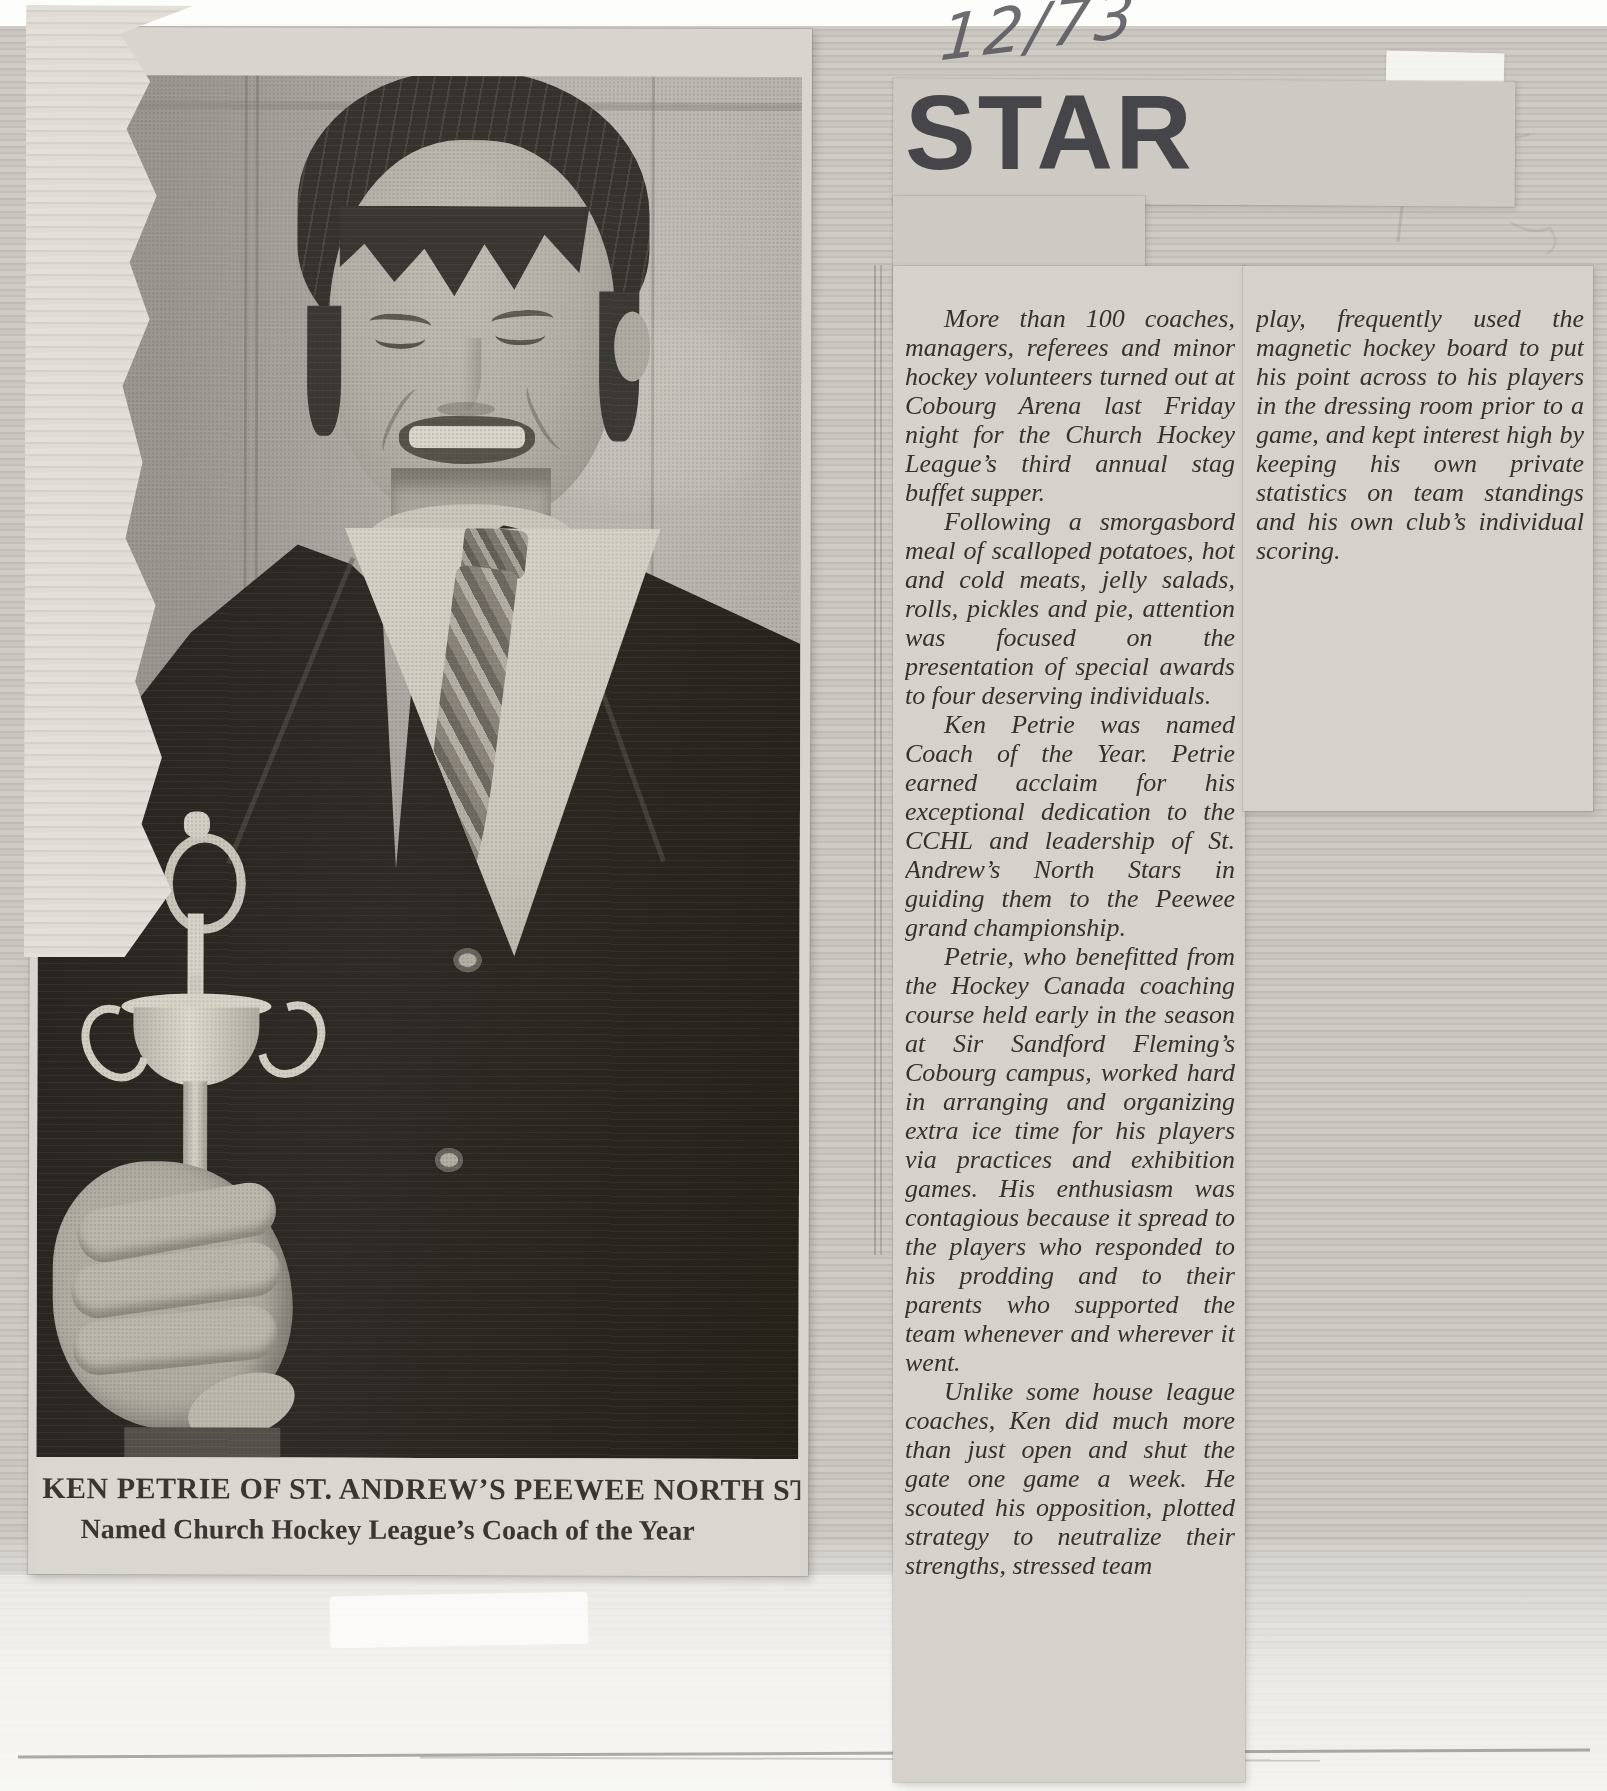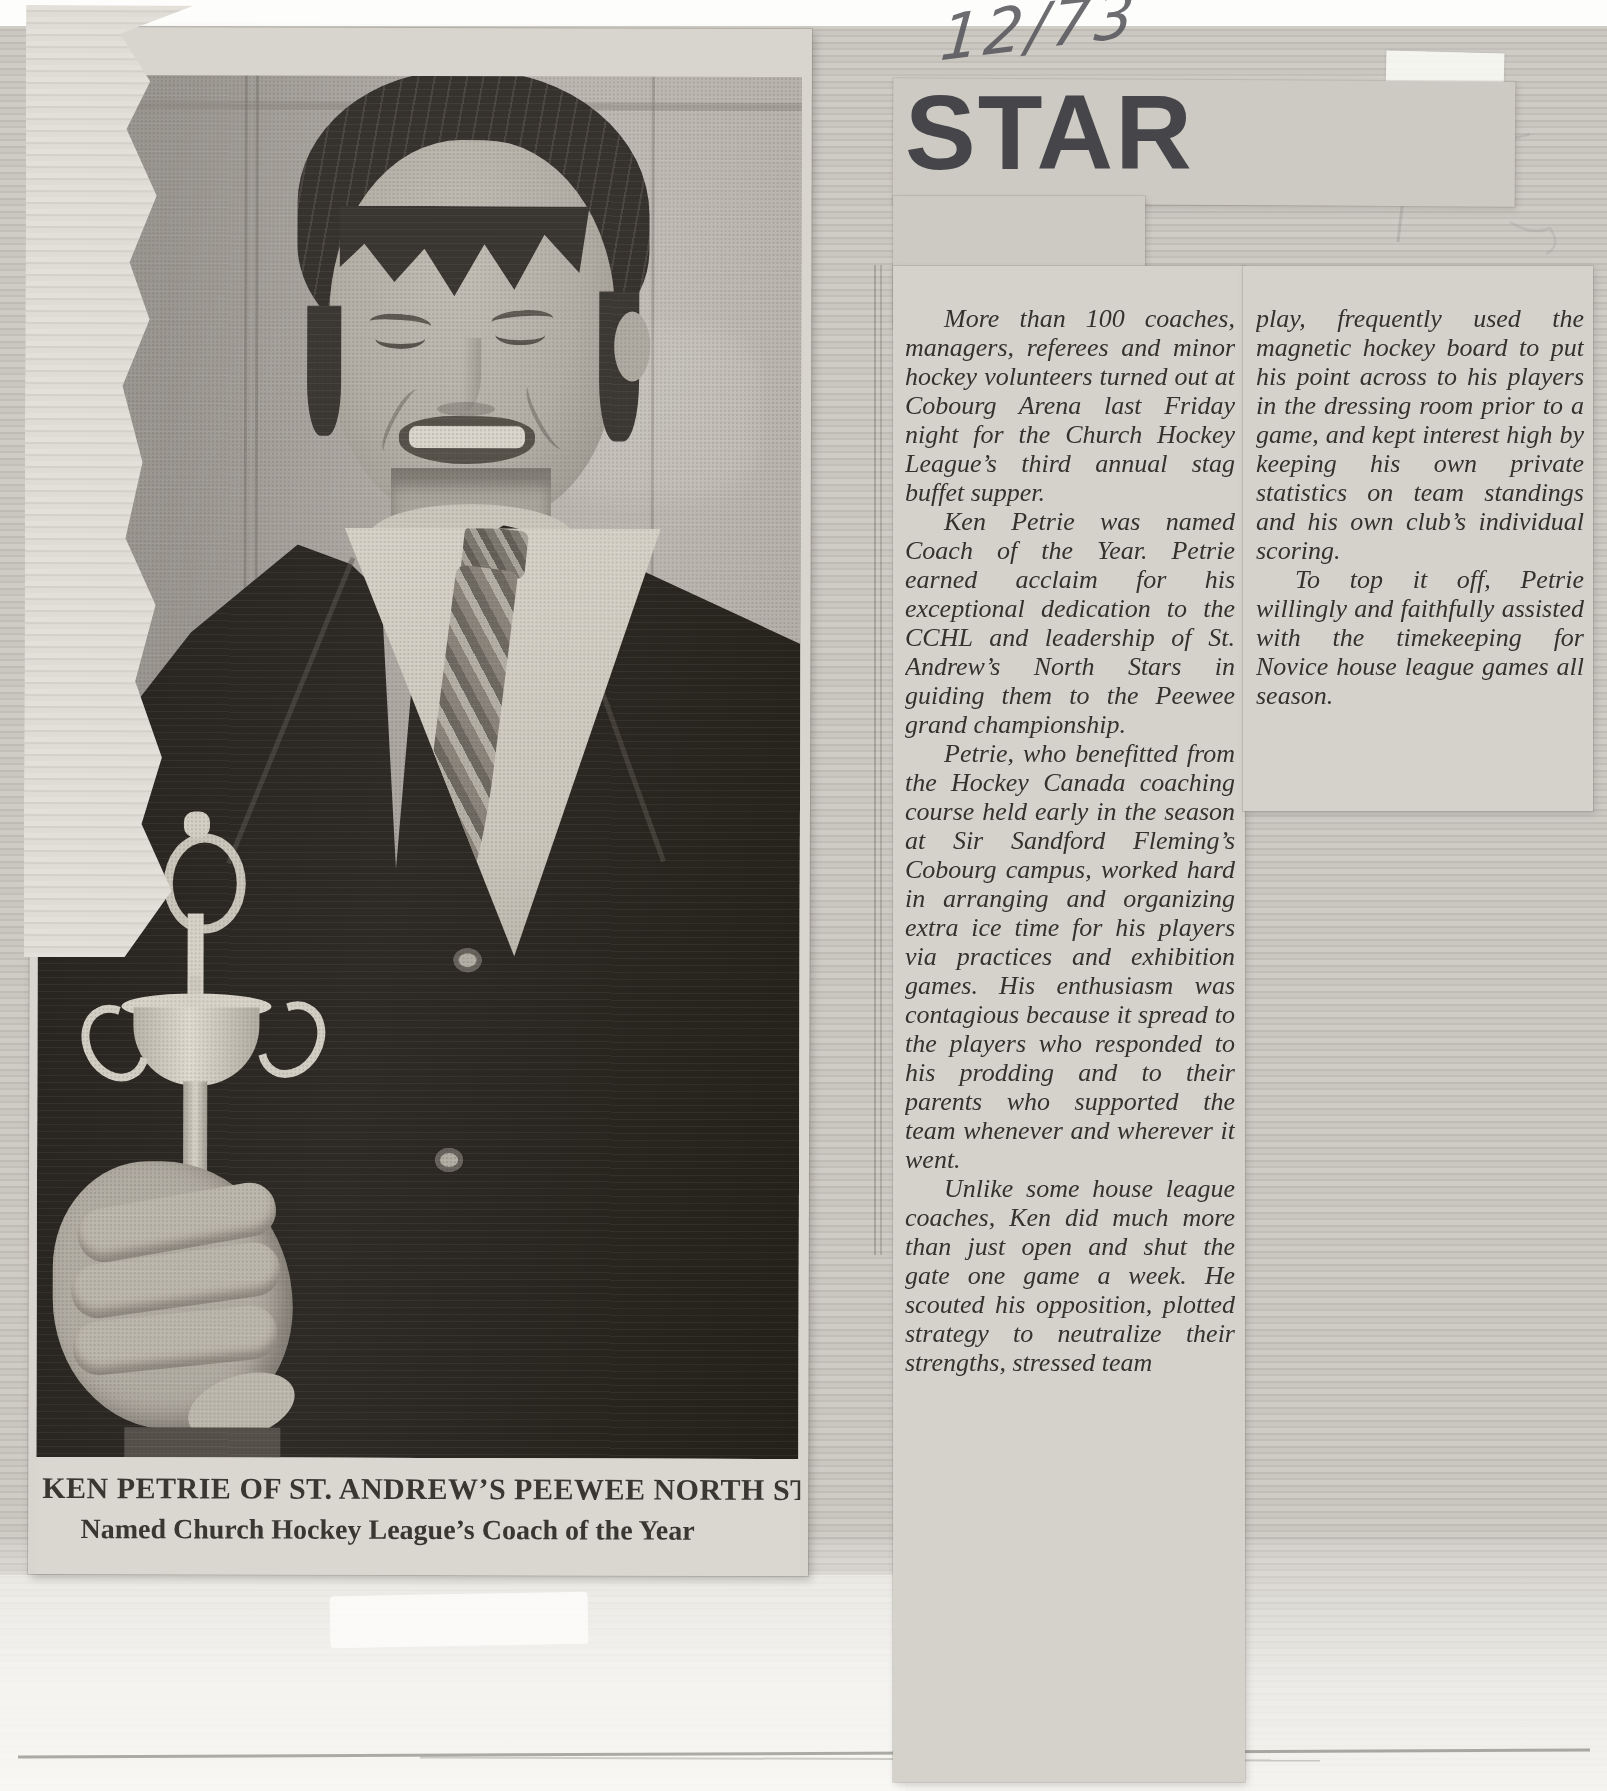--- a/index.html
+++ b/index.html
@@ -251,24 +251,24 @@
   <div class="patch p2"></div>
   <div class="headline">
     <div class="hl2">STAR</div>
   </div>
 
   <div class="paper c1"></div>
   <div class="paper c2"></div>
 
   <div class="col one">
     <p>More than 100 coaches, managers, referees and minor hockey volunteers turned out at Cobourg Arena last Friday night for the Church Hockey League’s third annual stag buffet supper.</p>
+    <p>Following a smorgasbord meal of scalloped potatoes, hot and cold meats, jelly salads, rolls, pickles and pie, attention was focused on the presentation of special awards to four deserving individuals.</p>
     <p>Ken Petrie was named Coach of the Year. Petrie earned acclaim for his exceptional dedication to the CCHL and leadership of St. Andrew’s North Stars in guiding them to the Peewee grand championship.</p>
     <p>Petrie, who benefitted from the Hockey Canada coaching course held early in the season at Sir Sandford Fleming’s Cobourg campus, worked hard in arranging and organizing extra ice time for his players via practices and exhibition games. His enthusiasm was contagious because it spread to the players who responded to his prodding and to their parents who supported the team whenever and wherever it went.</p>
     <p>Unlike some house league coaches, Ken did much more than just open and shut the gate one game a week. He scouted his opposition, plotted strategy to neutralize their strengths, stressed team</p>
   </div>
 
   <div class="col two">
     <p class="cont">play, frequently used the magnetic hockey board to put his point across to his players in the dressing room prior to a game, and kept interest high by keeping his own private statistics on team standings and his own club’s individual scoring.</p>
-    <p>To top it off, Petrie willingly and faithfully assisted with the timekeeping for Novice house league games all season.</p>
   </div>
 
   <div class="whiteout"></div>
 </div>
 
 </body></html>

